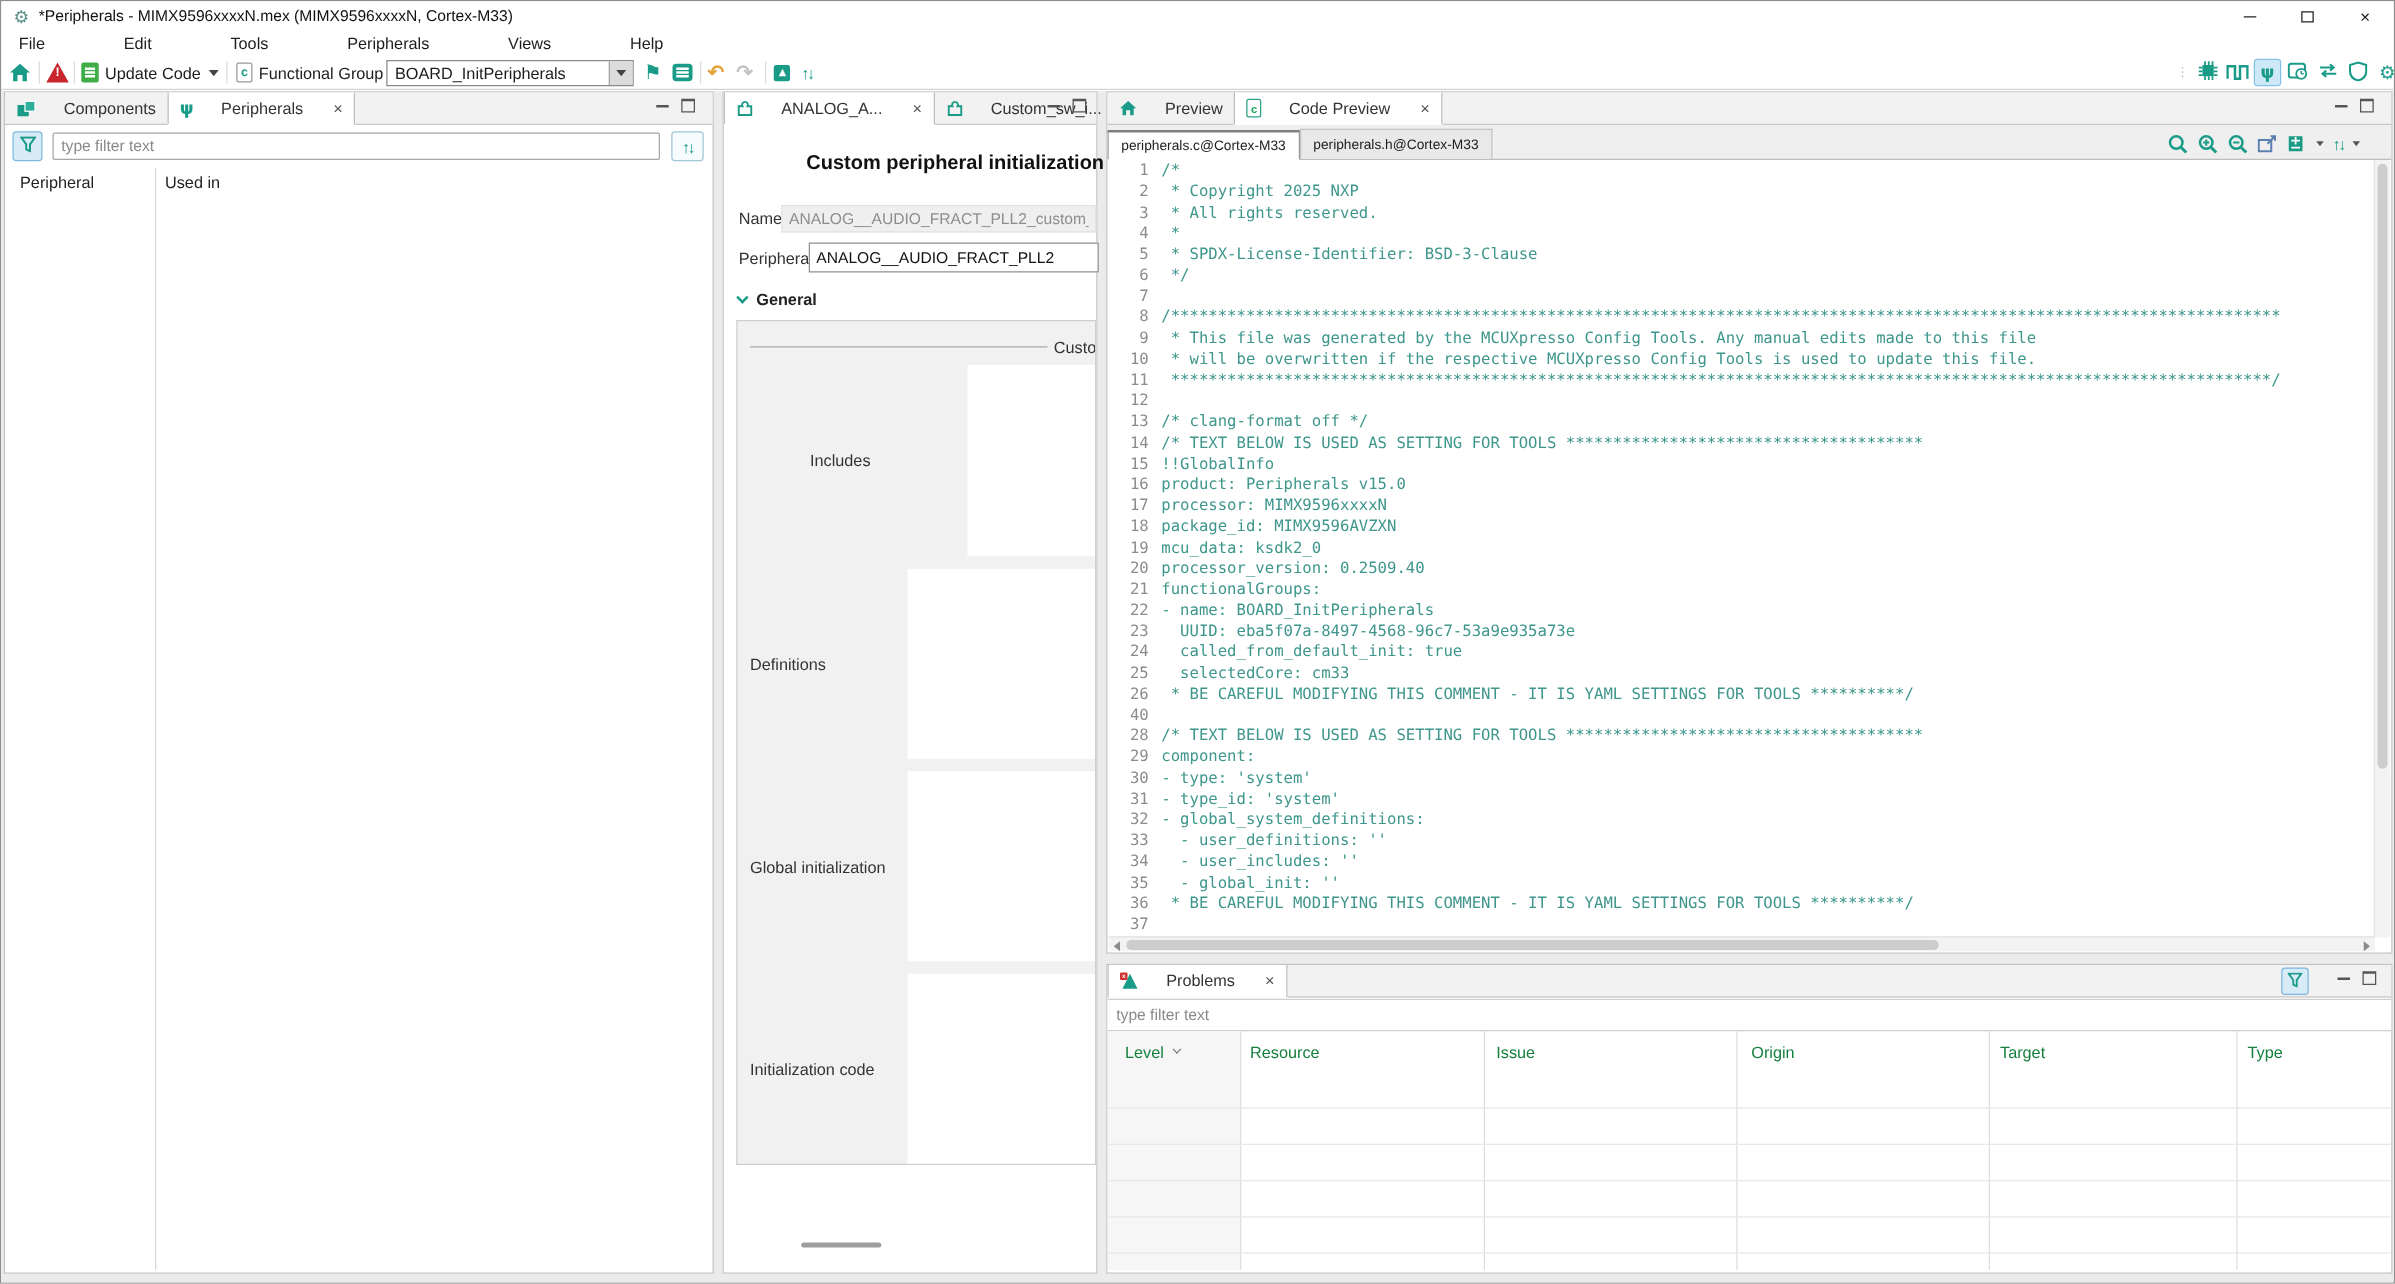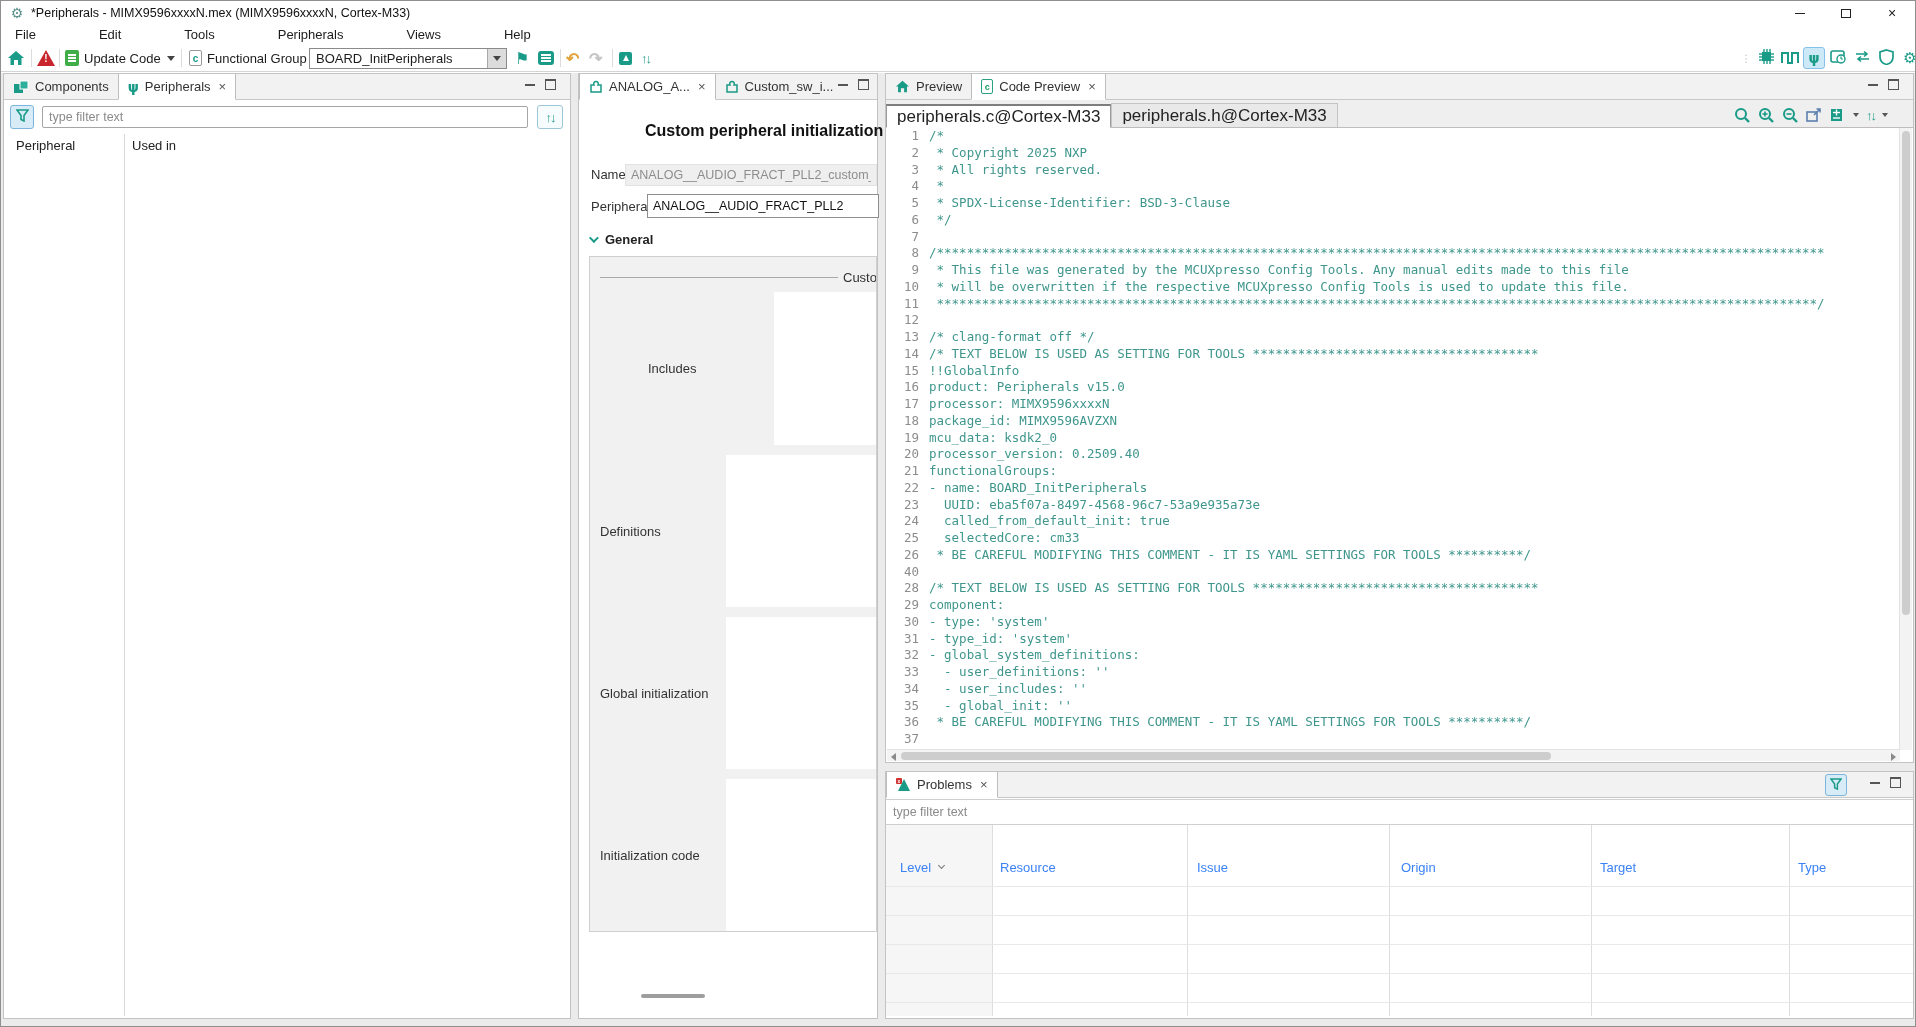--- a/index.html
+++ b/index.html
@@ -49,21 +49,21 @@
   .tool-btn.selected{background:#cde9f8;border:1px solid #84c2ea;}
   .psi{color:#1a9b88;font-size:14px;font-weight:bold;font-family:"DejaVu Sans",sans-serif;}
   .gear{color:#1a9b88;font-size:15px;font-family:"DejaVu Sans",sans-serif;}
 
   
   .main-bg{position:absolute;left:0;top:72px;right:0;bottom:0;background:#ebebeb;}
   .panel{position:absolute;background:#fff;border:1px solid #c3c3c3;}
 
   
   .tabbar{position:absolute;left:0;top:0;right:0;height:26px;background:#f2f2f2;border-bottom:1px solid #c8c8c8;display:flex;align-items:stretch;}
-  .tab{display:flex;align-items:center;padding:0 9px;gap:6px;color:#333;}
+  .tab{display:flex;align-items:center;padding:0 9px;gap:22px;color:#333;}
   .tab.active{background:#fff;border:1px solid #bdbdbd;border-top:none;border-bottom:1px solid #fff;margin-bottom:-1px;}
   .tab .close{color:#555;font-size:13px;margin-left:2px;}
   .panel-btns{position:absolute;top:5px;display:flex;gap:10px;align-items:center;}
   .pb-min{width:10px;height:3px;border-bottom:2px solid #555;}
   .pb-max{width:11px;height:11px;border:1px solid #555;border-top:2px solid #555;}
   .puzzle-icon svg{display:block;}
   .comp-icon svg{display:block;}
   .home-sm svg{display:block;}
   .cdoc-icon{width:12px;height:15px;background:#fff;border:1px solid #2aa084;border-radius:2px;color:#18a060;font-weight:bold;font-size:9px;display:flex;align-items:center;justify-content:center;}
   .prob-icon{position:relative;width:15px;height:14px;}
@@ -92,21 +92,21 @@
   .m-group{position:absolute;left:10px;top:182px;width:288px;height:676px;background:#f1f1f1;border:1px solid #cfcfcf;overflow:hidden;}
   .m-sep-line{position:absolute;left:10px;top:20px;width:238px;height:1px;background:#a9a9a9;}
   .m-sep-label{position:absolute;left:253px;top:13px;color:#333;white-space:nowrap;}
   .m-row{position:absolute;left:0;width:100%;}
   .m-row .lbl{position:absolute;left:10px;top:0;bottom:0;width:122px;display:flex;align-items:center;color:#333;}
   .m-row textarea{position:absolute;left:136px;top:0;width:164px;height:100%;border:none;background:#fff;resize:none;outline:none;}
   .m-hthumb{position:absolute;left:62px;top:920px;width:64px;height:4px;background:#9e9e9e;border-radius:2px;}
 
   
   .filetabs{position:absolute;left:0;top:26px;right:0;height:28px;background:#efefef;border-bottom:1px solid #bdbdbd;display:flex;align-items:flex-end;}
-  .ftab{height:24px;display:flex;align-items:center;padding:0 10px;font-size:17px;color:#222;}
+  .ftab{height:24px;display:flex;align-items:center;padding:0 10px;font-size:11px;color:#222;}
   .ftab.active{background:#fff;border:1px solid #9c9c9c;border-top:2px solid #7e7e7e;border-bottom:1px solid #fff;margin-bottom:-1px;}
   .ftab.inactive{background:#e9e9e9;border:1px solid #c4c4c4;border-bottom:none;}
   .codebar{position:absolute;top:28px;height:26px;display:flex;align-items:center;gap:7px;}
   .mag svg{display:block;}
   .mini-caret{width:0;height:0;border-left:3.5px solid transparent;border-right:3.5px solid transparent;border-top:4px solid #555;}
   .code{position:absolute;left:1px;top:54px;width:1013px;height:622px;background:#fff;overflow:hidden;}
   .code-line{display:flex;height:16.76px;white-space:pre;font-family:"DejaVu Sans Mono","Liberation Mono",monospace;font-size:12.5px;}
   .code-line .ln{width:42px;text-align:right;padding-right:10px;color:#8c8c8c;flex:none;}
   .code-line .ct{color:#3e968c;}
   .vscroll{position:absolute;right:1px;top:54px;width:13px;height:622px;background:#f3f3f3;border-left:1px solid #e2e2e2;}
@@ -115,21 +115,21 @@
   .hthumb{position:absolute;left:14px;top:2px;width:650px;height:8px;background:#cdcdcd;border-radius:4px;}
   .h-arrow{position:absolute;top:3px;width:0;height:0;border-top:4px solid transparent;border-bottom:4px solid transparent;}
   .h-arrow.left{left:4px;border-right:5px solid #8a8a8a;}
   .h-arrow.right{right:4px;border-left:5px solid #8a8a8a;}
 
   
   .p-filter{position:absolute;left:0;right:0;top:27px;height:26px;border:1px solid #cfcfcf;border-left:none;border-right:none;background:#fff;padding:0 7px;font-family:"Liberation Sans",sans-serif;font-size:12.5px;width:100%;}
   .p-filter::placeholder{color:#8a8a8a;}
   .p-levelshade{position:absolute;left:0;top:53px;width:106px;bottom:2px;background:#f6f6f6;}
   .p-vline{position:absolute;top:53px;bottom:2px;width:1px;background:#dedede;}
-  .p-col{position:absolute;top:62px;color:#3b82f6;margin-top:26px;}
+  .p-col{position:absolute;top:62px;color:#15803d;}
   .lvl-chev{display:inline-block;width:5px;height:5px;border-right:1.5px solid #777;border-bottom:1.5px solid #777;transform:rotate(45deg);margin-left:8px;vertical-align:4px;}
   .p-rows{position:absolute;left:0;right:0;top:86px;}
   .p-row{height:29px;border-bottom:1px solid #e8e8e8;}
 </style>
 </head>
 <body>
 
 <div class="window">
 
   <div class="titlebar">

